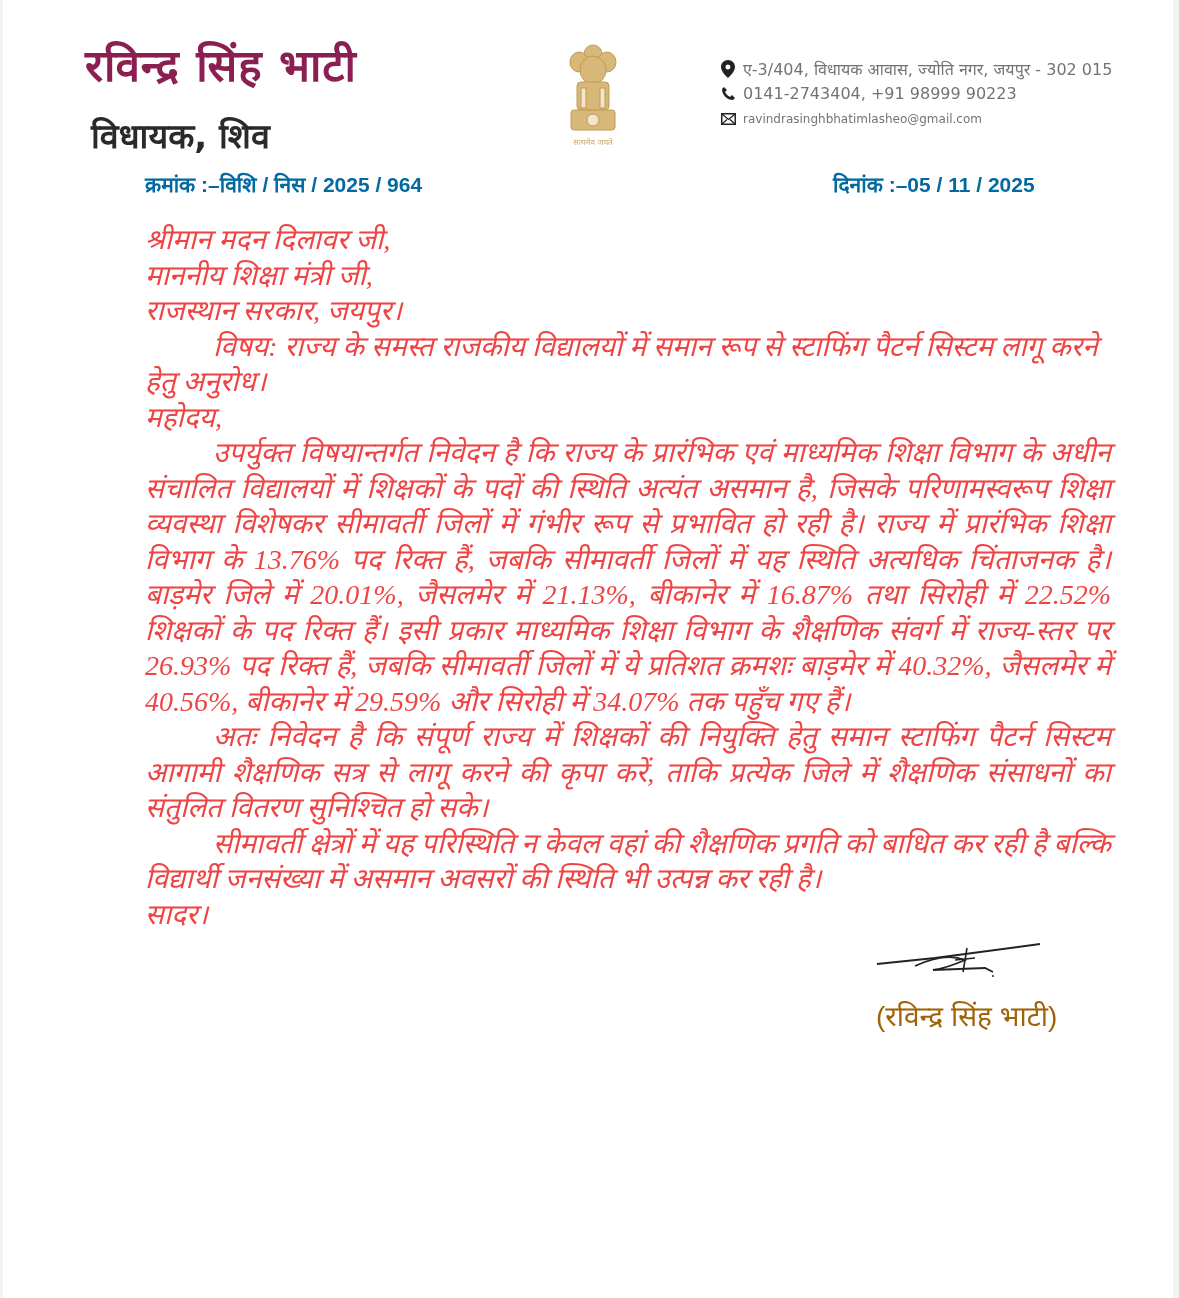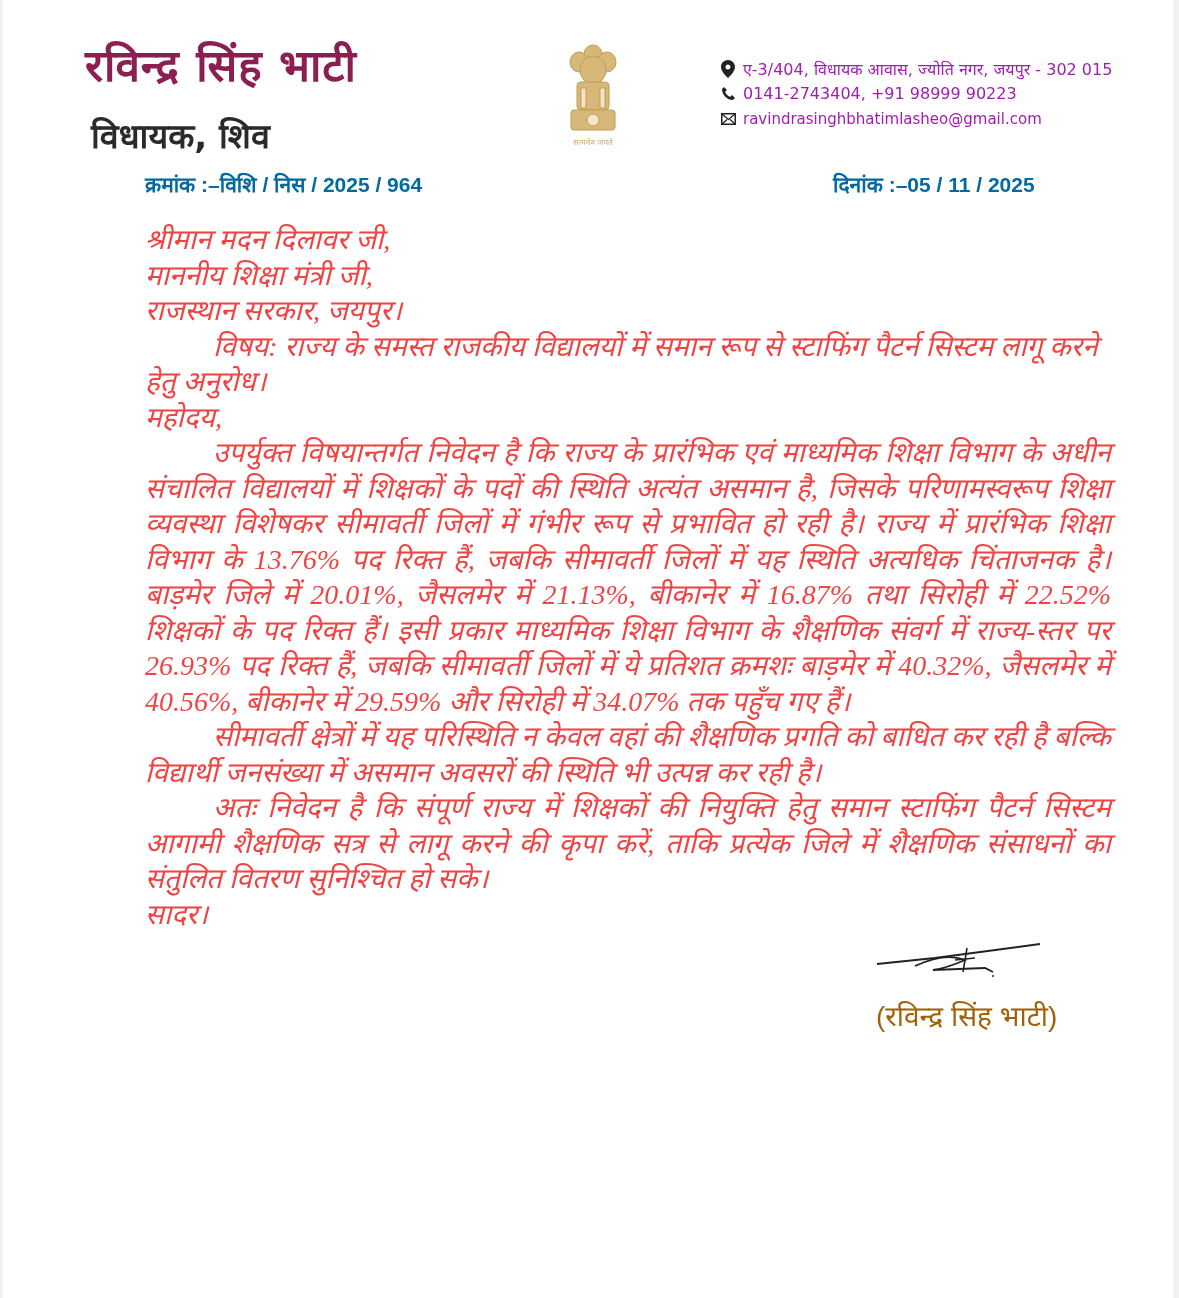--- a/index.html
+++ b/index.html
@@ -21,24 +21,24 @@
     position: absolute; left: 88px; top: 112px;
     font-size: 34px; font-weight: bold; color: #2a2a2a;
   }
   .emblem {
     position: absolute; left: 560px; top: 40px; width: 60px; height: 108px;
   }
   .emblem-motto {
     position: absolute; left: 555px; top: 136px; width: 70px; text-align: center;
     font-size: 8px; color: #c8a86a;
   }
-  .contact { position: absolute; left: 718px; top: 56px; font-size: 16px; color: #a21caf; }
+  .contact { position: absolute; left: 718px; top: 56px; font-size: 16px; color: #737373; }
   .contact-row { display: flex; align-items: center; height: 25px; }
   .contact-row .ico { width: 22px; display: inline-flex; justify-content: flex-start; }
-  .contact-row.email { font-size: 15px; }
+  .contact-row.email { font-size: 12px; }
   .ref-row {
     position: absolute; top: 170px; font-size: 21px; font-weight: bold; color: #0369a1;
     font-family: "Liberation Sans", sans-serif;
   }
   .ref-left { left: 142px; }
   .ref-right { left: 830px; }
   .body-text {
     position: absolute; left: 142px; top: 222px; width: 966px;
     font-family: "Liberation Serif", serif; font-size: 28px; color: #ef4444;
     line-height: 35.5px;
@@ -109,22 +109,22 @@
   <div class="ref-row ref-left">क्रमांक :–विशि / निस / 2025 / 964</div>
   <div class="ref-row ref-right">दिनांक :–05 / 11 / 2025</div>
 
   <div class="body-text">
     <p>श्रीमान मदन दिलावर जी,</p>
     <p>माननीय शिक्षा मंत्री जी,</p>
     <p>राजस्थान सरकार, जयपुर।</p>
     <p class="indent">विषय: राज्य के समस्त राजकीय विद्यालयों में समान रूप से स्टाफिंग पैटर्न सिस्टम लागू करने हेतु अनुरोध।</p>
     <p>महोदय,</p>
     <p class="indent justify">उपर्युक्त विषयान्तर्गत निवेदन है कि राज्य के प्रारंभिक एवं माध्यमिक शिक्षा विभाग के अधीन संचालित विद्यालयों में शिक्षकों के पदों की स्थिति अत्यंत असमान है, जिसके परिणामस्वरूप शिक्षा व्यवस्था विशेषकर सीमावर्ती जिलों में गंभीर रूप से प्रभावित हो रही है। राज्य में प्रारंभिक शिक्षा विभाग के 13.76% पद रिक्त हैं, जबकि सीमावर्ती जिलों में यह स्थिति अत्यधिक चिंताजनक है। बाड़मेर जिले में 20.01%, जैसलमेर में 21.13%, बीकानेर में 16.87% तथा सिरोही में 22.52% शिक्षकों के पद रिक्त हैं। इसी प्रकार माध्यमिक शिक्षा विभाग के शैक्षणिक संवर्ग में राज्य-स्तर पर 26.93% पद रिक्त हैं, जबकि सीमावर्ती जिलों में ये प्रतिशत क्रमशः बाड़मेर में 40.32%, जैसलमेर में 40.56%, बीकानेर में 29.59% और सिरोही में 34.07% तक पहुँच गए हैं।</p>
+    <p class="indent justify">अतः निवेदन है कि संपूर्ण राज्य में शिक्षकों की नियुक्ति हेतु समान स्टाफिंग पैटर्न सिस्टम आगामी शैक्षणिक सत्र से लागू करने की कृपा करें, ताकि प्रत्येक जिले में शैक्षणिक संसाधनों का संतुलित वितरण सुनिश्चित हो सके।</p>
     <p class="indent justify">सीमावर्ती क्षेत्रों में यह परिस्थिति न केवल वहां की शैक्षणिक प्रगति को बाधित कर रही है बल्कि विद्यार्थी जनसंख्या में असमान अवसरों की स्थिति भी उत्पन्न कर रही है।</p>
-    <p class="indent justify">अतः निवेदन है कि संपूर्ण राज्य में शिक्षकों की नियुक्ति हेतु समान स्टाफिंग पैटर्न सिस्टम आगामी शैक्षणिक सत्र से लागू करने की कृपा करें, ताकि प्रत्येक जिले में शैक्षणिक संसाधनों का संतुलित वितरण सुनिश्चित हो सके।</p>
     <p>सादर।</p>
   </div>
 
   <svg class="signature" viewBox="0 0 170 40">
     <path d="M2 26 L60 20 L165 6" stroke="#222" stroke-width="2" fill="none"></path>
     <path d="M40 28 Q70 14 90 22 Q72 30 58 32 L110 30 L118 34" stroke="#222" stroke-width="1.8" fill="none"></path>
     <path d="M92 10 L88 34 M80 22 L100 20" stroke="#222" stroke-width="1.6" fill="none"></path>
     <circle cx="118" cy="38" r="1" fill="#222"></circle>
   </svg>
   <div class="signatory">(रविन्द्र सिंह भाटी)</div>

